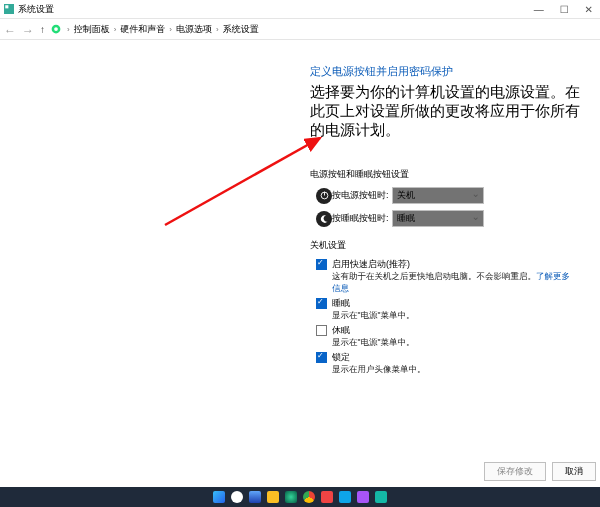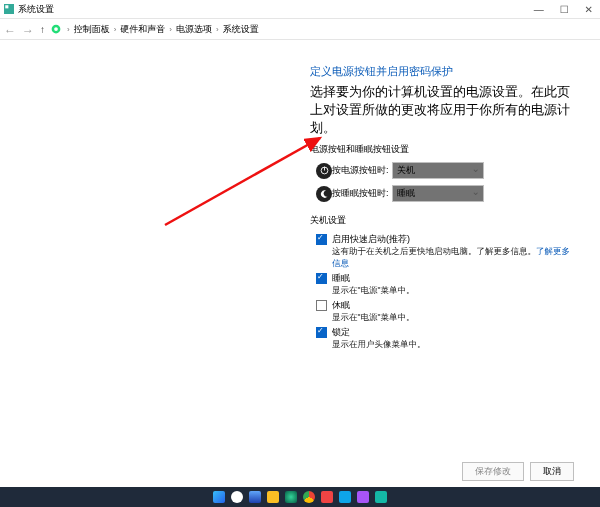--- a/index.html
+++ b/index.html
@@ -10,36 +10,36 @@
   .titlebar-right span{padding:0 3px}
   .navbar{height:20px;display:flex;align-items:center;padding:0 4px;border-bottom:1px solid #e5e5e5;gap:6px}
   .nav-arrow{color:#999;font-size:12px}
   .nav-up{font-size:10px;color:#333}
   .crumb-icon{width:10px;height:10px;display:inline-block;vertical-align:middle}
   .crumbs{display:flex;align-items:center;gap:4px;font-size:9px}
   .crumbs .sep{color:#777;font-size:8px}
   .crumbs .crumb{color:#000}
   .content{flex:1;padding:12px 20px 0 310px;overflow:hidden;position:relative}
   h1{font-size:11px;color:#0a5bb8;font-weight:400;margin:12px 0 4px}
-  .desc{font-size:13px;margin:0 0 6px}
+  .desc{font-size:15px;margin:0 0 28px}
   .section-label{font-size:9px;margin:0 0 6px;color:#000}
   .btn-row{display:flex;align-items:center;margin:0 0 6px 6px;gap:0}
   .pwr-icon{width:16px;height:16px;border-radius:50%;background:#222;display:flex;align-items:center;justify-content:center}
   .pwr-icon svg{width:9px;height:9px}
   .btn-label{width:60px}
   .select{border:1px solid #bfbfbf;padding:1px 16px 1px 4px;min-width:70px;position:relative;background:#737373}
   .select:after{content:"⌄";position:absolute;right:3px;top:0;font-size:10px;color:#555}
   .chk-row{display:flex;align-items:flex-start;margin:0 8px 2px 6px;gap:5px}
   .chk{width:9px;height:9px;border:1px solid #777;margin-top:1px;position:relative;flex:none}
   .chk.on{background:#0864c8;border-color:#0864c8}
   .chk.on:after{content:"✓";color:#fff;font-size:8px;position:absolute;left:0;top:-2px}
   .chk-text .t1{font-size:9px}
   .chk-text .t2{font-size:8.5px;color:#222}
   .link{color:#0a5bb8;cursor:pointer}
-  .footer{position:absolute;right:26px;bottom:26px;display:flex;gap:6px}
+  .footer{position:absolute;right:4px;bottom:26px;display:flex;gap:6px}
   .btn{border:1px solid #bfbfbf;padding:2px 12px;font-size:9px;background:#fafafa;color:#888}
   .btn.enabled{color:#000}
   .taskbar{position:absolute;bottom:0;left:0;right:0;height:20px;background:#1f2a3a;display:flex;align-items:center;justify-content:center;gap:6px}
   .tb-icon{width:12px;height:12px;border-radius:2px}
   .arrow{position:absolute;left:160px;top:130px;pointer-events:none}
 </style>
 </head>
 <body>
 
 <div class="window">
@@ -106,21 +106,21 @@
       <span class="btn-label">按睡眠按钮时:</span>
       <div class="select"><span>睡眠</span></div>
     </div>
 
     <p class="section-label" style="margin-top:12px">关机设置</p>
 
     <div class="chk-row">
       <div class="chk on"></div>
       <div class="chk-text">
         <div class="t1">启用快速启动(推荐)</div>
-        <div class="t2"><span>这有助于在关机之后更快地启动电脑。了解更多信息。</span><span class="link">了解更多信息</span></div>
+        <div class="t2"><span>这有助于在关机之后更快地启动电脑。不会影响重启。</span><span class="link">了解更多信息</span></div>
       </div>
     </div>
 
     <div class="chk-row">
       <div class="chk on"></div>
       <div class="chk-text">
         <div class="t1">睡眠</div>
         <div class="t2">显示在"电源"菜单中。</div>
       </div>
     </div>

